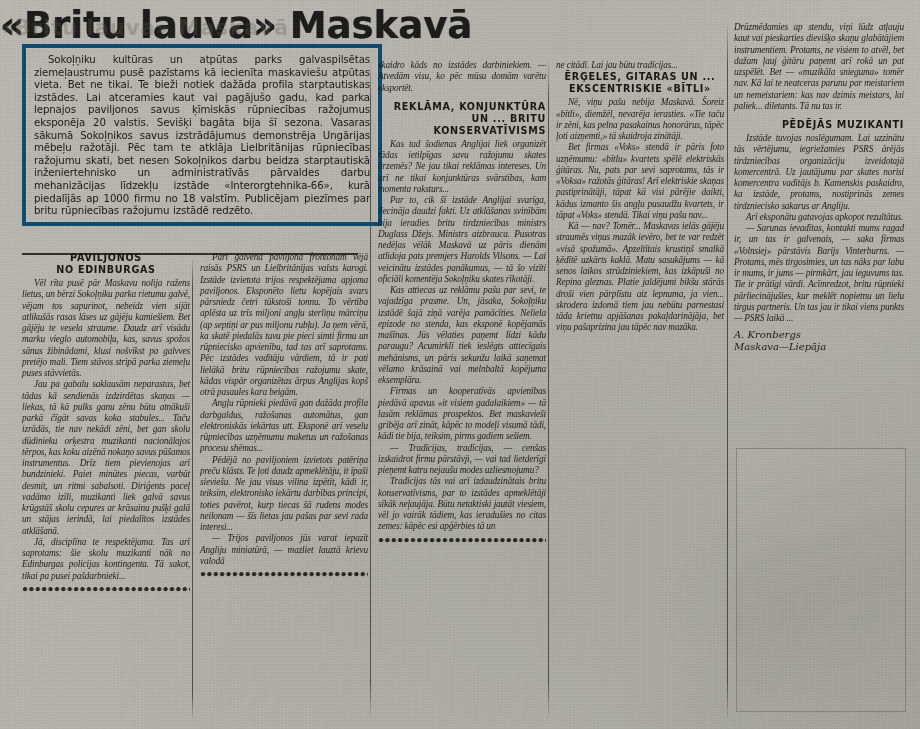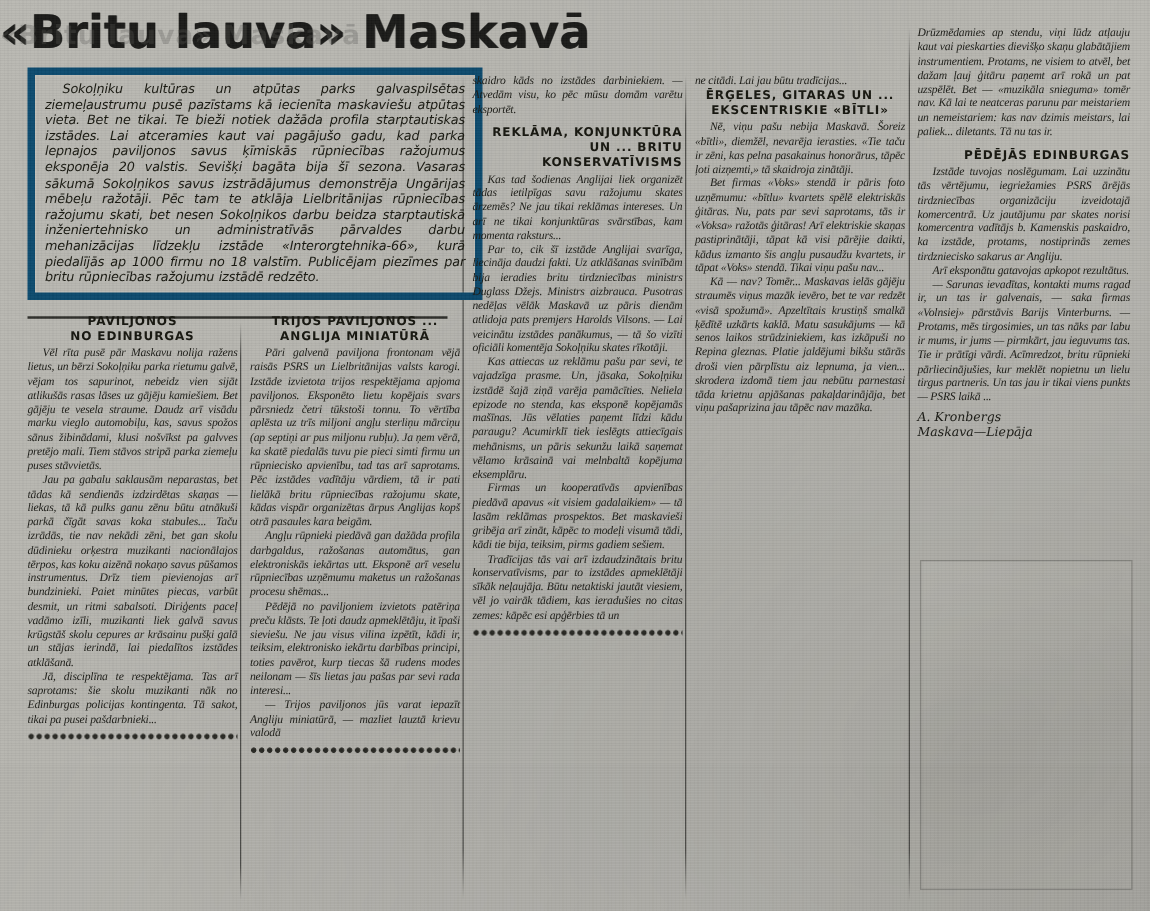--- a/index.html
+++ b/index.html
@@ -63,27 +63,26 @@
     font-size:37px;
     letter-spacing:0px;
     color:#1a1a18;
     line-height:1.06;
     text-shadow:0.5px 0 0 rgba(20,20,18,.55), -0.4px 0.4px 0 rgba(20,20,18,.35);
   }
 
   
   .intro-box{
     position:absolute;
-    left:22px; top:54px;
+    left:22px; top:44px;
     width:336px;
     padding:6px 8px 4px 8px;
-    border:6px solid #0c4a6e;
+    border:4px solid #0c4a6e;
     box-shadow:inset 0 0 0 1px rgba(255,255,255,0.10);
     z-index:3;
-    font-style:italic;
   }
   .intro-box p{
     margin:0;
     font-family:"DejaVu Sans", sans-serif;
     font-size:10.2px;
     line-height:12.6px;
     text-align:justify;
     color:#17170f;
     text-indent:14px;
     letter-spacing:-0.1px;
@@ -210,24 +209,20 @@
         <p>Vēl rīta pusē pār Maskavu nolija ražens lietus, un bērzi Sokoļņiku parka rietumu galvē, vējam tos sapurinot, nebeidz vien sijāt atlikušās rasas lāses uz gājēju kamiešiem. Bet gājēju te vesela straume. Daudz arī visādu marku vieglo automobiļu, kas, savus spožos sānus žibinādami, klusi nošvīkst pa galvves pretējo mali. Tiem stāvos stripā parka ziemeļu puses stāvvietās.</p>
         <p>Jau pa gabalu saklausām neparastas, bet tādas kā sendienās izdzirdētas skaņas — liekas, tā kā pulks ganu zēnu būtu atnākuši parkā čīgāt savas koka stabules... Taču izrādās, tie nav nekādi zēni, bet gan skolu dūdinieku orķestra muzikanti nacionālajos tērpos, kas koku aizēnā nokaņo savus pūšamos instrumentus. Drīz tiem pievienojas arī bundzinieki. Paiet minūtes piecas, varbūt desmit, un ritmi sabalsoti. Diriģents paceļ vadāmo izīli, muzikanti liek galvā savus krūgstāš skolu cepures ar krāsainu pušķi galā un stājas ierindā, lai piedalītos izstādes atklāšanā.</p>
         <p>Jā, disciplīna te respektējama. Tas arī saprotams: šie skolu muzikanti nāk no Edinburgas policijas kontingenta. Tā sakot, tikai pa pusei pašdarbnieki...</p>
       </div>
       <div class="beads"></div>
     </div>
   </div>
 
   <div class="col c2">
     <div class="col-inner">
-      <h2 class="sec">
-        <span>TRIJOS PAVILJONOS ...</span><br>
-        <span>ANGLIJA MINIATŪRĀ</span>
-      </h2>
       <div class="body-text">
         <p>Pāri galvenā paviljona frontonam vējā raisās PSRS un Lielbritānijas valsts karogi. Izstāde izvietota trijos respektējama apjoma paviljonos. Eksponēto lietu kopējais svars pārsniedz četri tūkstoši tonnu. To vērtība aplēsta uz trīs miljoni angļu sterliņu mārciņu (ap septiņi ar pus miljonu rubļu). Ja ņem vērā, ka skatē piedalās tuvu pie pieci simti firmu un rūpniecisko apvienību, tad tas arī saprotams. Pēc izstādes vadītāju vārdiem, tā ir pati lielākā britu rūpniecības ražojumu skate, kādas vispār organizētas ārpus Anglijas kopš otrā pasaules kara beigām.</p>
         <p>Angļu rūpnieki piedāvā gan dažāda profila darbgaldus, ražošanas automātus, gan elektroniskās iekārtas utt. Eksponē arī veselu rūpniecības uzņēmumu maketus un ražošanas procesu shēmas...</p>
         <p>Pēdējā no paviljoniem izvietots patēriņa preču klāsts. Te ļoti daudz apmeklētāju, it īpaši sieviešu. Ne jau visus vilina izpētīt, kādi ir, teiksim, elektronisko iekārtu darbības principi, toties pavērot, kurp tiecas šā rudens modes neilonam — šīs lietas jau pašas par sevi rada interesi...</p>
         <p>— Trijos paviljonos jūs varat iepazīt Angliju miniatūrā, — mazliet lauztā krievu valodā</p>
       </div>
       <div class="beads"></div>
     </div>
   </div>
 
@@ -239,20 +234,21 @@
       <h2 class="sec pad">
         <span>REKLĀMA, KONJUNKTŪRA</span><br>
         <span>UN ... BRITU</span><br>
         <span>KONSERVATĪVISMS</span>
       </h2>
       <div class="body-text">
         <p>Kas tad šodienas Anglijai liek organizēt tādas ietilpīgas savu ražojumu skates ārzemēs? Ne jau tikai reklāmas intereses. Un arī ne tikai konjunktūras svārstības, kam momenta raksturs...</p>
         <p>Par to, cik šī izstāde Anglijai svarīga, liecināja daudzi fakti. Uz atklāšanas svinībām bija ieradies britu tirdzniecības ministrs Duglass Džejs. Ministrs aizbrauca. Pusotras nedēļas vēlāk Maskavā uz pāris dienām atlidoja pats premjers Harolds Vilsons. — Lai veicinātu izstādes panākumus, — tā šo vizīti oficiāli komentēja Sokoļņiku skates rīkotāji.</p>
         <p>Kas attiecas uz reklāmu pašu par sevi, te vajadzīga prasme. Un, jāsaka, Sokoļņiku izstādē šajā ziņā varēja pamācīties. Neliela epizode no stenda, kas eksponē kopējamās mašīnas. Jūs vēlaties paņemt līdzi kādu paraugu? Acumirklī tiek ieslēgts attiecīgais mehānisms, un pāris sekunžu laikā saņemat vēlamo krāsainā vai melnbaltā kopējuma eksemplāru.</p>
         <p>Firmas un kooperatīvās apvienības piedāvā apavus «it visiem gadalaikiem» — tā lasām reklāmas prospektos. Bet maskavieši gribēja arī zināt, kāpēc to modeļi visumā tādi, kādi tie bija, teiksim, pirms gadiem sešiem.</p>
+        <p>— Tradīcijas, tradīcijas, — cenšas izskaidrot firmu pārstāvji, — vai tad lietderīgi pieņemt katru nejaušu modes uzliesmojumu?</p>
         <p>Tradīcijas tās vai arī izdaudzinātais britu konservatīvisms, par to izstādes apmeklētāji sīkāk neļaujāja. Būtu netaktiski jautāt viesiem, vēl jo vairāk tādiem, kas ieradušies no citas zemes: kāpēc esi apģērbies tā un</p>
       </div>
       <div class="beads"></div>
     </div>
   </div>
 
   <div class="col c4">
     <div class="col-inner">
       <div class="body-text">
         <p class="no-indent">ne citādi. Lai jau būtu tradīcijas...</p>
@@ -268,21 +264,21 @@
       </div>
     </div>
   </div>
 
   <div class="col c5">
     <div class="col-inner">
       <div class="body-text">
         <p class="no-indent">Drūzmēdamies ap stendu, viņi lūdz atļauju kaut vai pieskarties dievišķo skaņu glabātājiem instrumentiem. Protams, ne visiem to atvēl, bet dažam ļauj ģitāru paņemt arī rokā un pat uzspēlēt. Bet — «muzikāla snieguma» tomēr nav. Kā lai te neatceras parunu par meistariem un nemeistariem: kas nav dzimis meistars, lai paliek... diletants. Tā nu tas ir.</p>
       </div>
       <h2 class="sec pad">
-        <span>PĒDĒJĀS EDINBURGAS</span>
+        <span>PĒDĒJĀS MUZIKANTI</span>
       </h2>
       <div class="body-text">
         <p>Izstāde tuvojas noslēgumam. Lai uzzinātu tās vērtējumu, iegriežamies PSRS ārējās tirdzniecības organizāciju izveidotajā komercentrā. Uz jautājumu par skates norisi komercentra vadītājs b. Kamenskis paskaidro, ka izstāde, protams, nostiprinās zemes tirdzniecisko sakarus ar Angliju.</p>
         <p>Arī eksponātu gatavojas apkopot rezultātus.</p>
         <p>— Sarunas ievadītas, kontakti mums ragad ir, un tas ir galvenais, — saka firmas «Volnsiej» pārstāvis Barijs Vinterburns. — Protams, mēs tirgosimies, un tas nāks par labu ir mums, ir jums — pirmkārt, jau ieguvums tas. Tie ir prātīgi vārdi. Acīmredzot, britu rūpnieki pārliecinājušies, kur meklēt nopietnu un lielu tirgus partneris. Un tas jau ir tikai viens punkts — PSRS laikā ...</p>
       </div>
       <div class="sig">
         <div>A. Kronbergs</div>
         <div>Maskava—Liepāja</div>
       </div>

